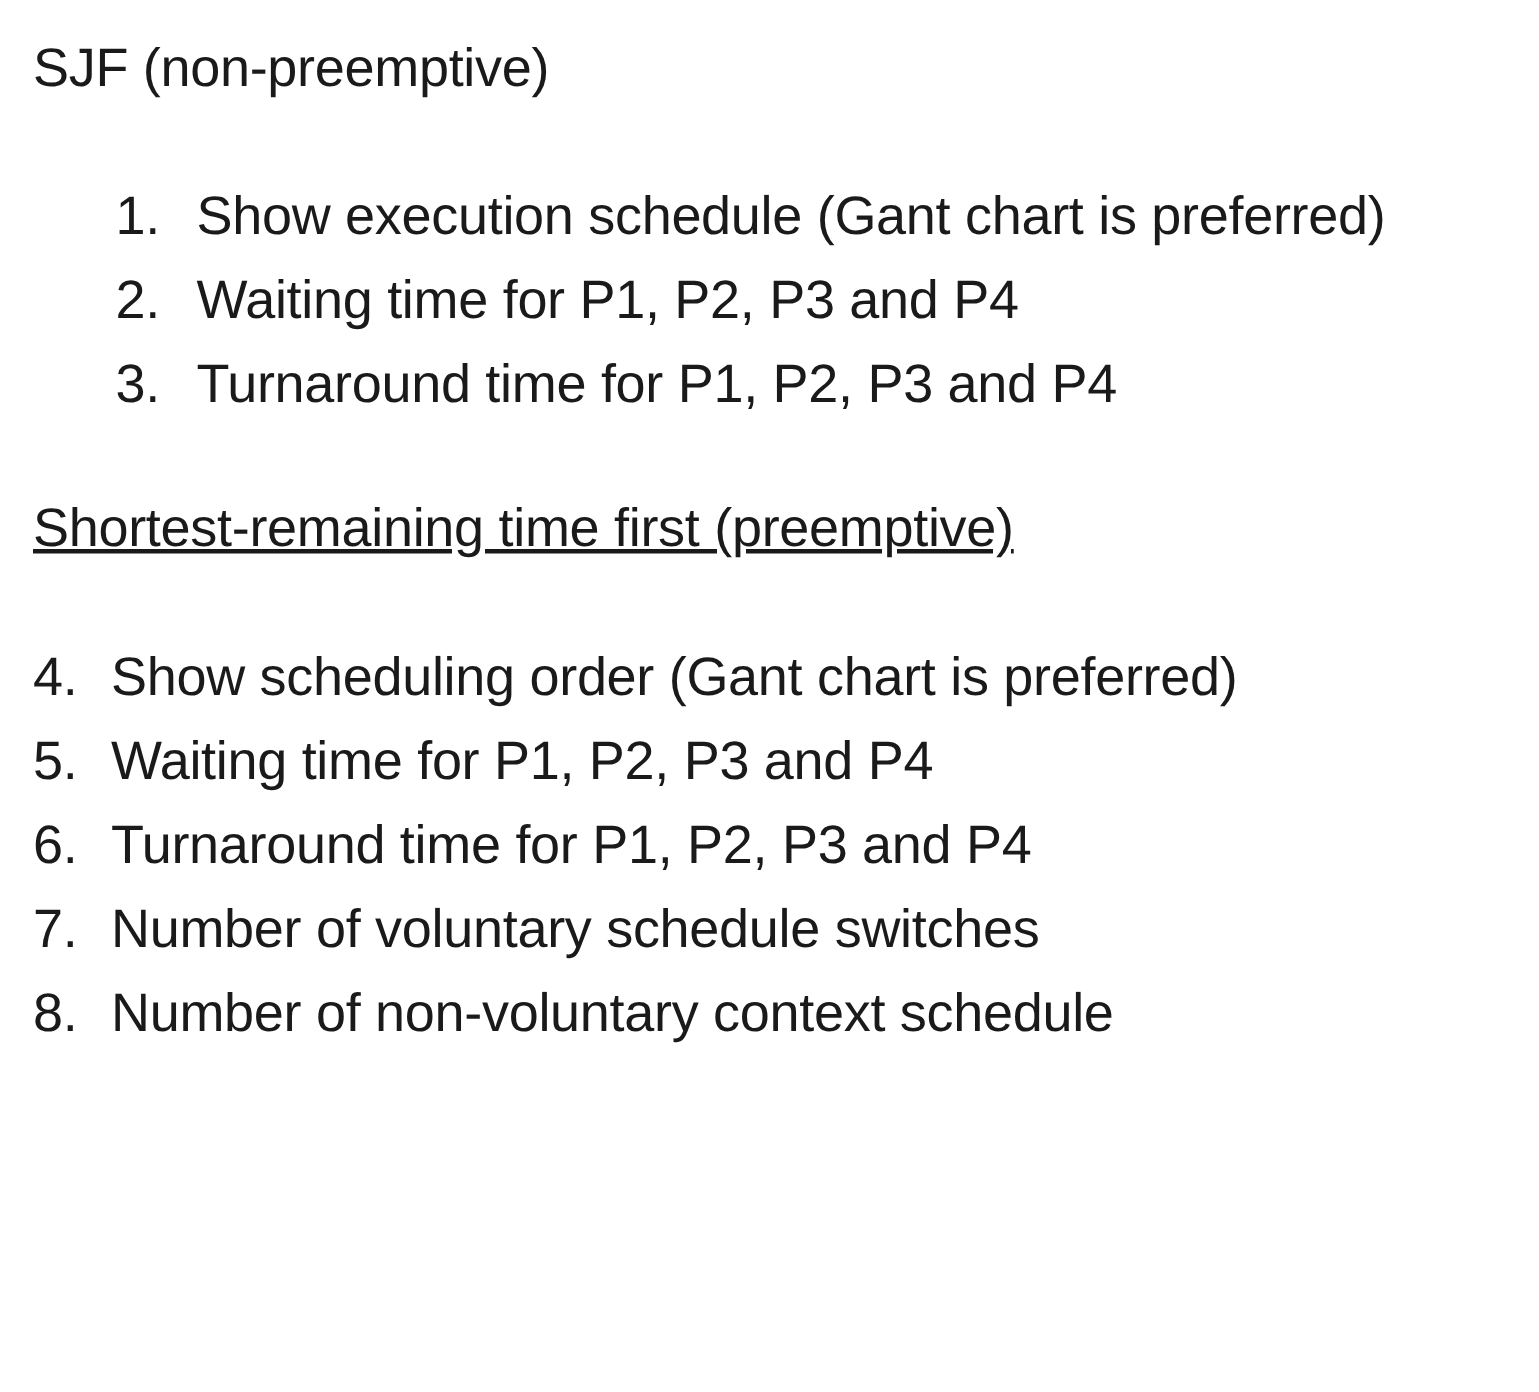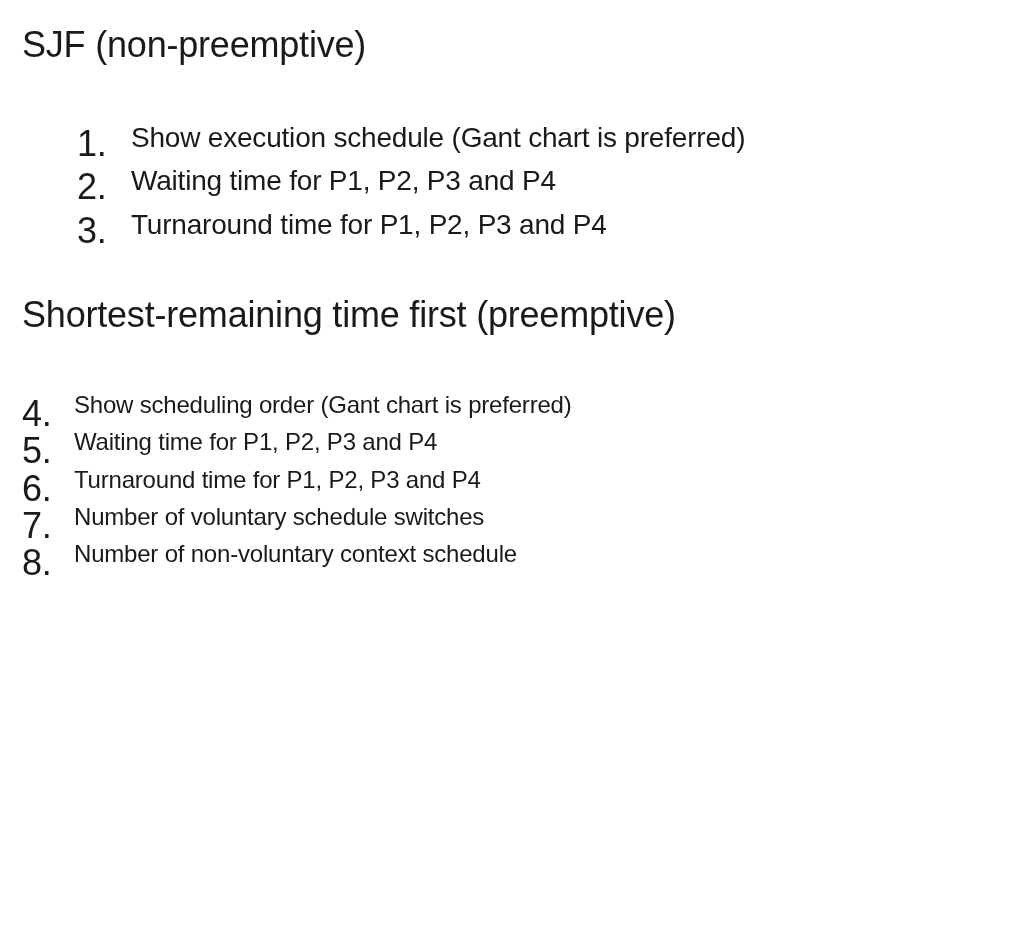--- a/index.html
+++ b/index.html
@@ -17,49 +17,50 @@
     }
     .heading {
       font-size: 36px;
       font-weight: 400;
       margin-bottom: 50px;
       letter-spacing: -0.2px;
     }
     .heading.second {
       margin-top: 48px;
       margin-bottom: 50px;
+      text-decoration: underline;
     }
     ol.indented {
       list-style: none;
       padding-left: 55px;
       counter-reset: item;
     }
     ol.flat {
       list-style: none;
       padding-left: 0;
       counter-reset: item2 3;
     }
     ol.indented li {
       counter-increment: item;
       position: relative;
-      font-size: 28px;
+      font-size: 36px;
       line-height: 1.55;
       padding-left: 54px;
       letter-spacing: -0.2px;
     }
     ol.indented li::before {
       content: counter(item) ".";
       position: absolute;
       left: 0;
       font-size: 36px;
     }
     ol.flat li {
       counter-increment: item2;
       position: relative;
-      font-size: 24px;
+      font-size: 36px;
       line-height: 1.55;
       padding-left: 52px;
       letter-spacing: -0.2px;
     }
     ol.flat li::before {
       content: counter(item2) ".";
       position: absolute;
       left: 0;
       font-size: 36px;
     }

